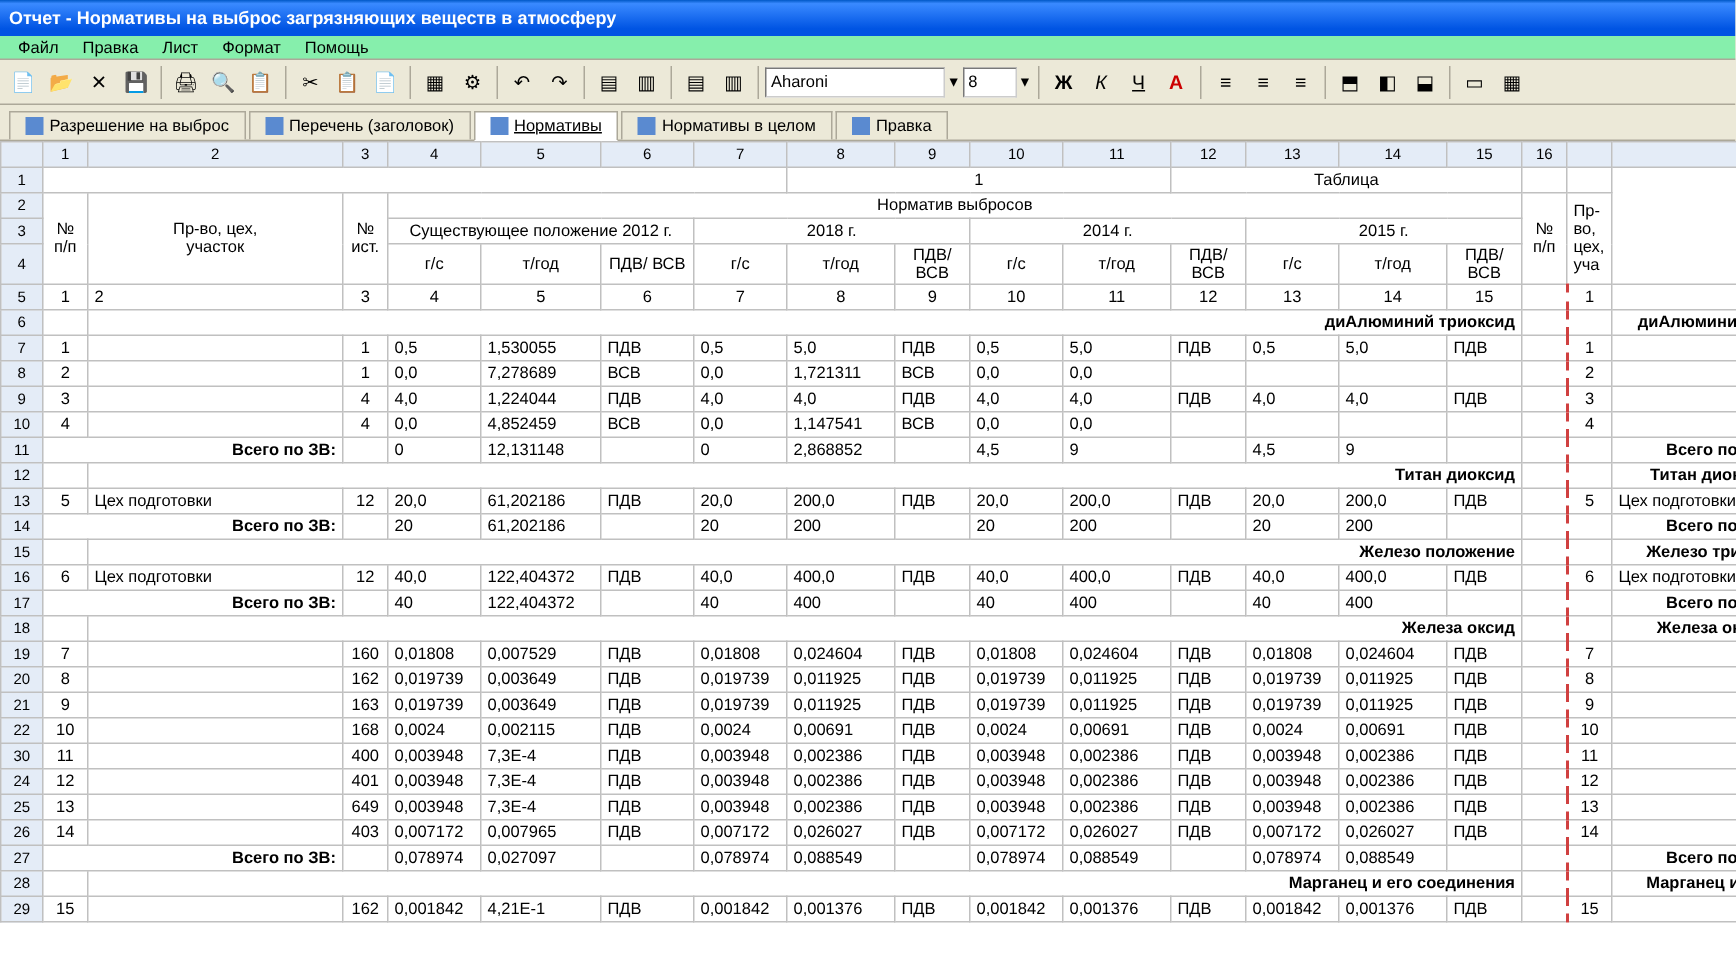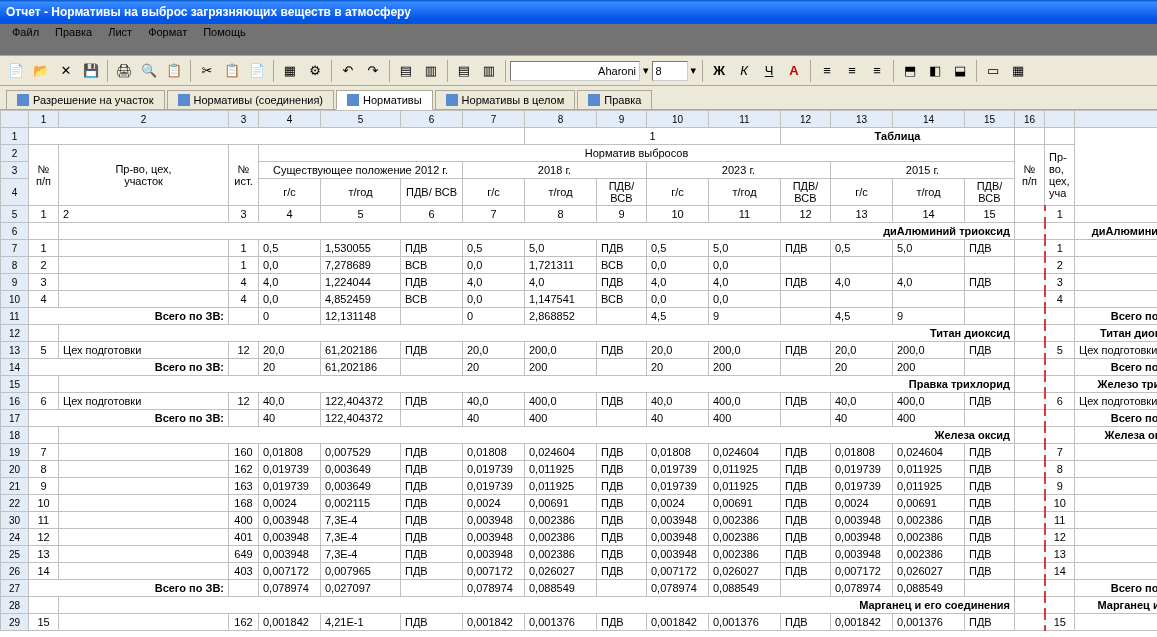--- a/index.html
+++ b/index.html
@@ -1,27 +1,27 @@
 <!DOCTYPE html>
 <html><head>
 <meta charset="utf-8">
 <style>
 * { box-sizing: border-box; margin: 0; padding: 0; }
 body { font-family: Tahoma, Arial, sans-serif; font-size: 11px; background: #ece9d8; overflow: hidden; width: 1157px; height: 637px; }
 .titlebar { background: linear-gradient(to bottom, #0058c6, #3a8aff 10%, #0054e3 80%, #0054e3); color: #fff; height: 24px; line-height: 24px; padding: 0 6px; font-weight: bold; font-size: 12px; }
-.menubar { background: #737373; height: 32px; display: flex; align-items: flex-start; padding: 0 4px; border-bottom: 1px solid #aca899; }
+.menubar { background: #86efac; height: 16px; display: flex; align-items: center; padding: 0 4px; border-bottom: 1px solid #aca899; }
 .menubar span { padding: 2px 8px; cursor: default; }
 .toolbar { background: #ece9d8; height: 30px; display: flex; align-items: center; padding: 2px 4px; border-bottom: 1px solid #aca899; gap: 1px; }
 .tbtn { width: 24px; height: 24px; border: 1px solid transparent; display: inline-flex; align-items: center; justify-content: center; font-size: 13px; cursor: default; background: #ece9d8; }
 .tsep { width: 1px; height: 22px; background: #aca899; margin: 0 3px; }
-.fontsel { height: 20px; width: 130px; background: #fff; border: 1px inset #ccc; padding: 1px 3px; font-size: 11px; text-align: right; }
+.fontsel { height: 20px; width: 120px; background: #fff; border: 1px inset #ccc; padding: 1px 3px; font-size: 11px; }
 .sizesel { height: 20px; width: 36px; background: #fff; border: 1px inset #ccc; padding: 1px 3px; font-size: 11px; }
 .tabbar { background: #ece9d8; height: 24px; display: flex; align-items: flex-end; padding: 0 6px; border-bottom: 1px solid #aca899; gap: 0; }
 .tab { border: 1px solid #aca899; border-bottom: none; padding: 3px 10px; background: #ece9d8; display: flex; align-items: center; gap: 4px; font-size: 11px; margin-right: 2px; cursor: default; }
-.tab.active { background: #fff; font-weight: normal; border-bottom: 1px solid #fff; margin-bottom: -1px; }
+.tab.active { background: #fff; font-weight: normal; border-bottom: 1px solid #fff; margin-bottom: -1px; text-decoration: underline; }
 .tabicon { width: 12px; height: 12px; background: #5a8ad0; display: inline-block; }
 .sheet-area { position: relative; overflow: auto; height: 569px; background: #fff; }
 table.grid { border-collapse: collapse; font-size: 11px; }
 table.grid th, table.grid td { border: 1px solid #c0c0c0; padding: 1px 4px; white-space: nowrap; text-align: center; background: #fff; height: 17px; }
 table.grid th.rowh, table.grid th.colh { background: #e4ecf7; font-weight: normal; color: #000; font-size: 10px; }
 table.grid th.rowh { width: 28px; min-width: 28px; }
 table.grid td.lft { text-align: left; }
 table.grid td.bold { font-weight: bold; text-align: right; }
 table.grid td.redline { border-right: 2px dashed #d04040 !important; }
 .underline-b { text-decoration: underline; }
@@ -91,25 +91,25 @@
   <div class="tbtn">◧</div>
   <div class="tbtn">⬓</div>
   <div class="tsep"></div>
   <div class="tbtn">▭</div>
   <div class="tbtn">▦</div>
 </div>
 
 <div class="tabbar">
   <div class="tab">
       <span class="tabicon"></span>
-      <span>Разрешение на участок</span>
+      <span>Разрешение на выброс</span>
     </div>
   <div class="tab">
       <span class="tabicon"></span>
-      <span>Нормативы (соединения)</span>
+      <span>Перечень (заголовок)</span>
     </div>
   <div class="tab active">
       <span class="tabicon"></span>
       <span>Нормативы</span>
     </div>
   <div class="tab">
       <span class="tabicon"></span>
       <span>Нормативы в целом</span>
     </div>
   <div class="tab">
@@ -139,21 +139,21 @@
           <th class="colh" style="min-width:72px">14</th>
           <th class="colh" style="min-width:50px">15</th>
           <th class="colh" style="min-width:30px">16</th>
           <th class="colh" style="min-width:30px"></th>
           <th class="colh" style="min-width:110px"></th>
         </tr>
         <tr>
           <th class="rowh">1</th>
           <td colspan="7"></td>
           <td colspan="4" style="text-align:center">1</td>
-          <td colspan="4" style="text-align:center;font-weight:bold">Таблица</td>
+          <td colspan="4" style="text-align:center;font-weight:normal">Таблица</td>
           <td></td>
           <td></td>
         </tr>
         <tr>
           <th class="rowh">2</th>
 <td rowspan="3" style="white-space:pre-line">№
 п/п</td>
 <td rowspan="3" style="white-space:pre-line">Пр-во, цех,
 участок</td>
 <td rowspan="3" style="white-space:pre-line">№
@@ -161,21 +161,21 @@
 <td colspan="12">Норматив выбросов</td>
 <td rowspan="3" style="white-space:pre-line">№
 п/п</td>
 <td rowspan="3" class="lft" style="white-space:pre-line">Пр-во, цех,
 уча</td>
 </tr>
         <tr>
           <th class="rowh">3</th>
 <td colspan="3">Существующее положение 2012 г.</td>
 <td colspan="3">2018 г.</td>
-<td colspan="3">2023 г.</td>
+<td colspan="3">2014 г.</td>
 <td colspan="3">2015 г.</td>
 </tr>
         <tr>
           <th class="rowh">4</th>
 <td>г/с</td>
           <td>т/год</td>
           <td>ПДВ/ ВСВ</td>
 <td>г/с</td>
           <td>т/год</td>
           <td style="white-space:pre-line">ПДВ/
@@ -367,21 +367,21 @@
           <td class="lft">20</td>
           <td class="lft">200</td>
           <td class="lft"></td>
           <td class="redline"></td>
           <td></td>
           <td class="bold">Всего по ЗВ:</td>
         </tr>
         <tr>
           <th class="rowh">15</th>
           <td></td>
-          <td colspan="14" class="bold">Правка трихлорид</td>
+          <td colspan="14" class="bold">Железо положение</td>
           <td class="redline"></td>
           <td></td>
           <td class="bold">Железо трихло</td>
         </tr>
         <tr>
           <th class="rowh">16</th>
           <td>6</td>
           <td class="lft">Цех подготовки</td>
           <td class="">12</td>
           <td class="lft">40,0</td>

